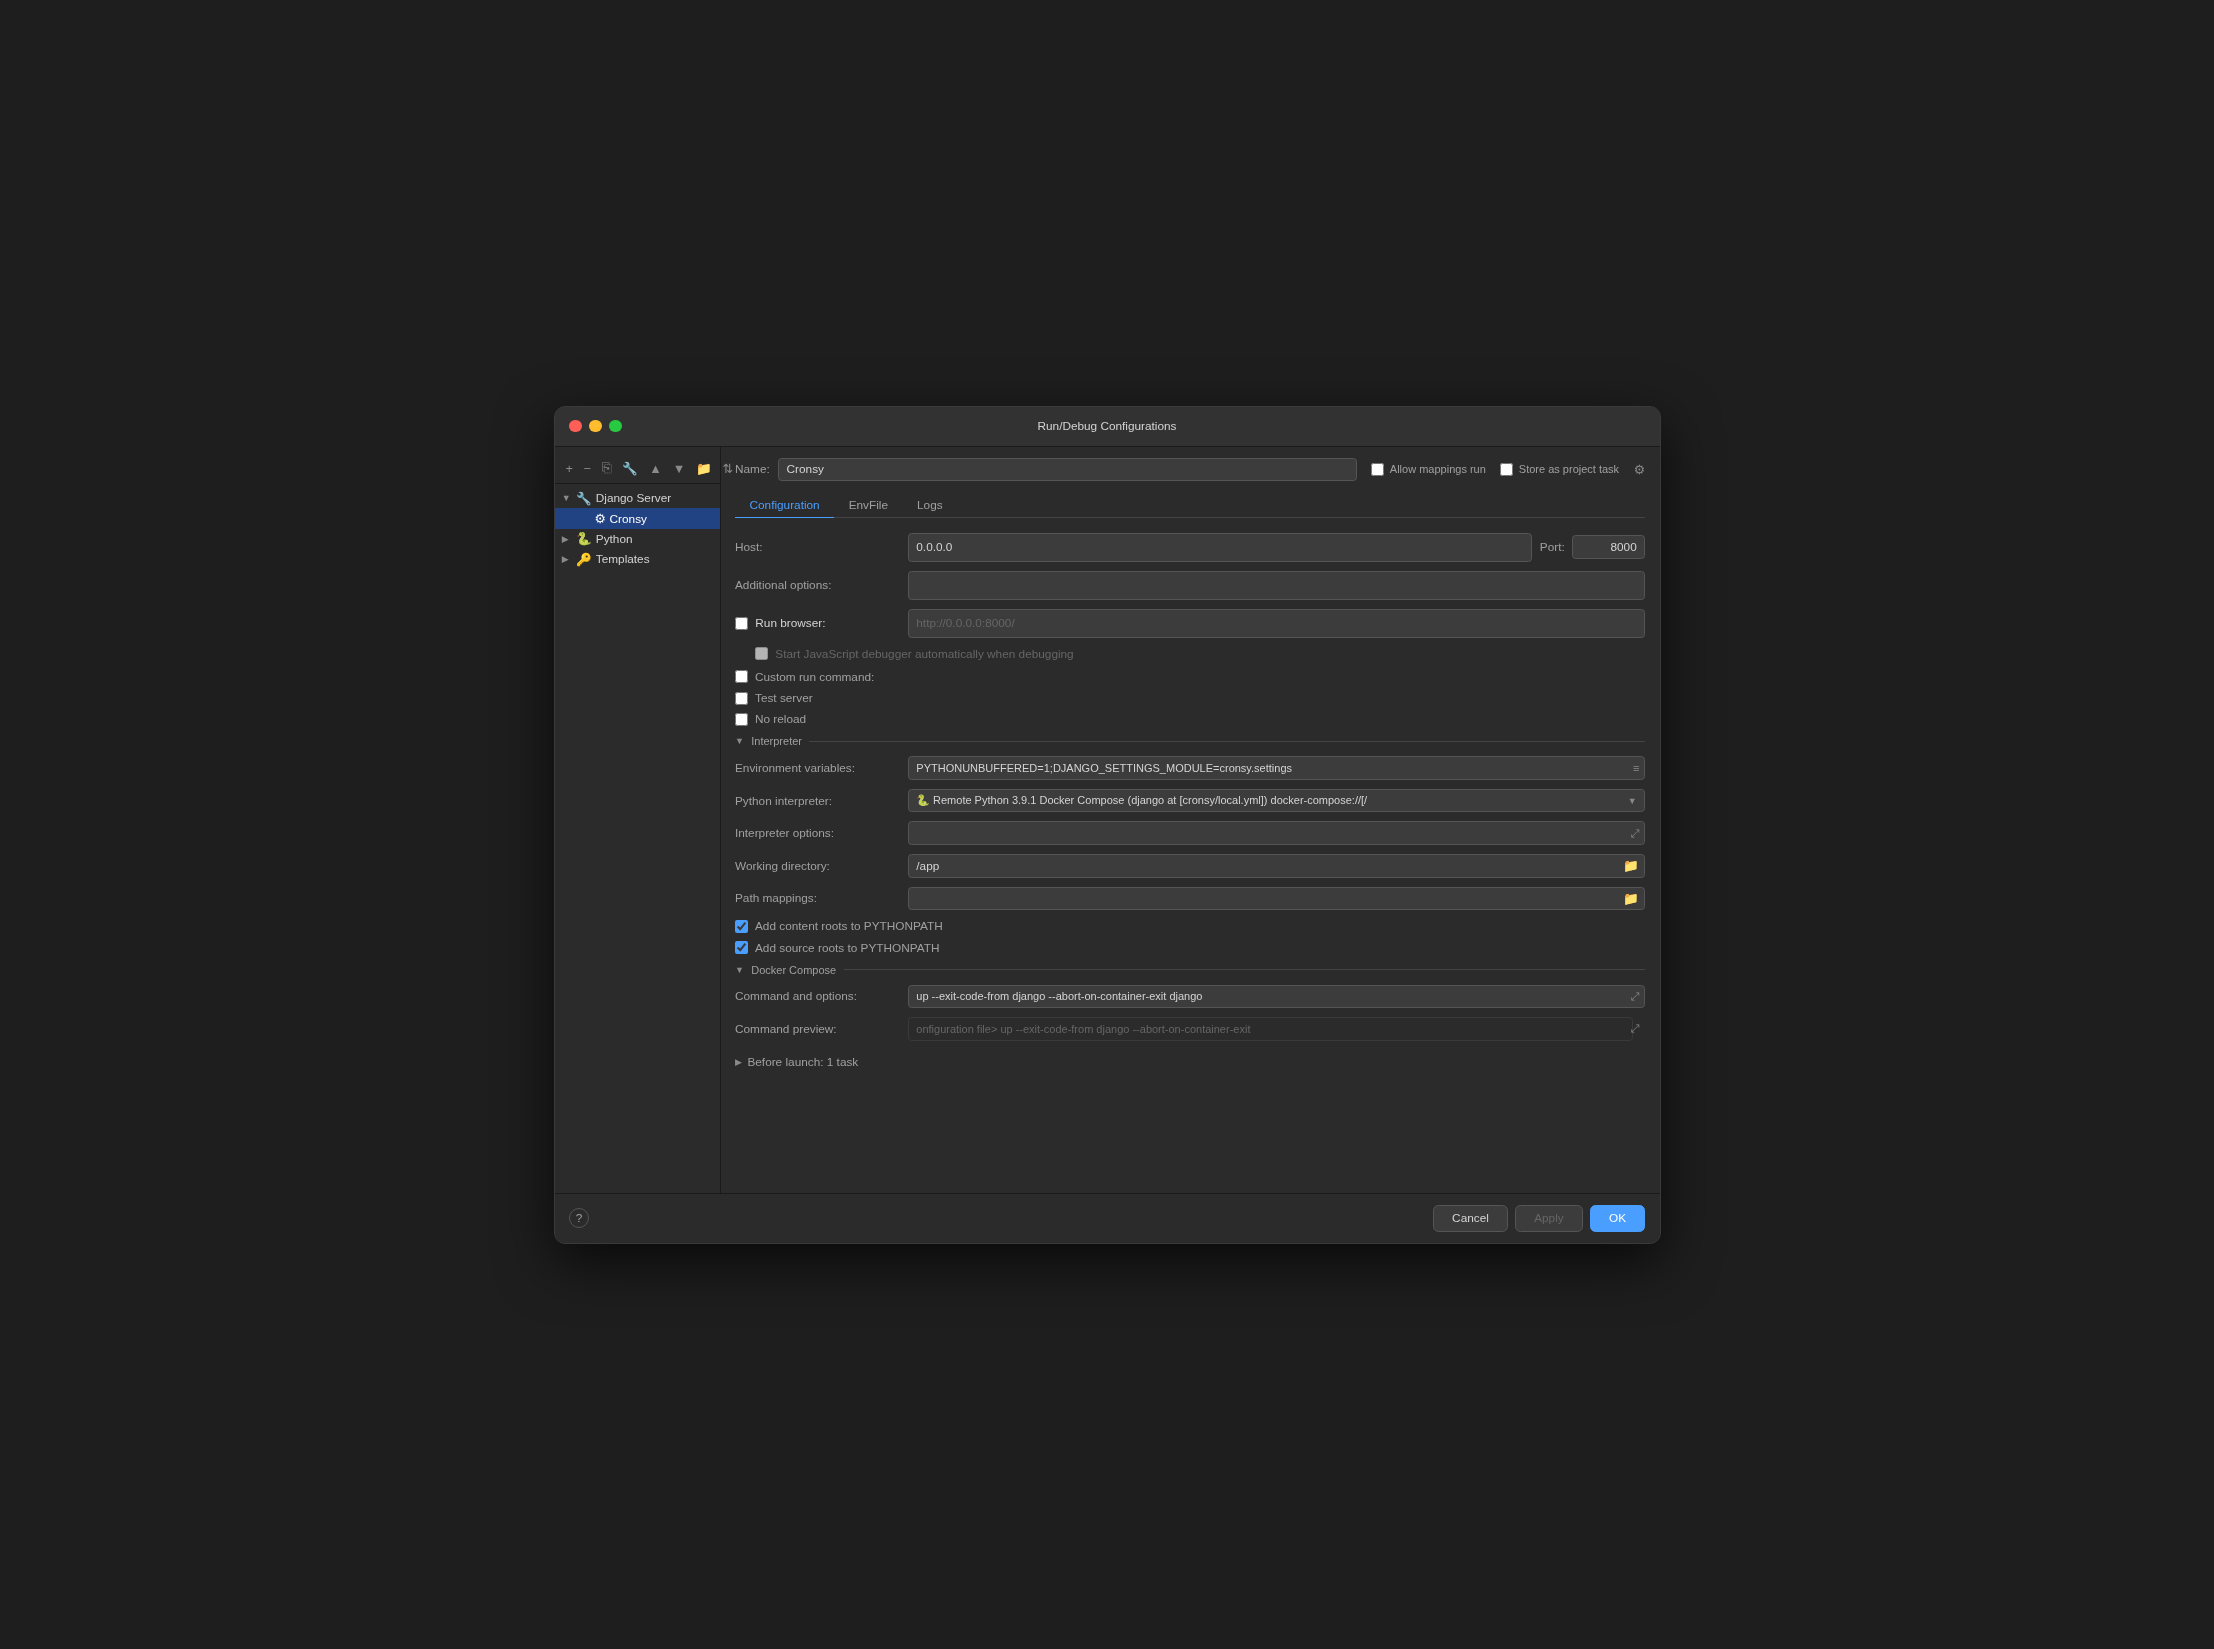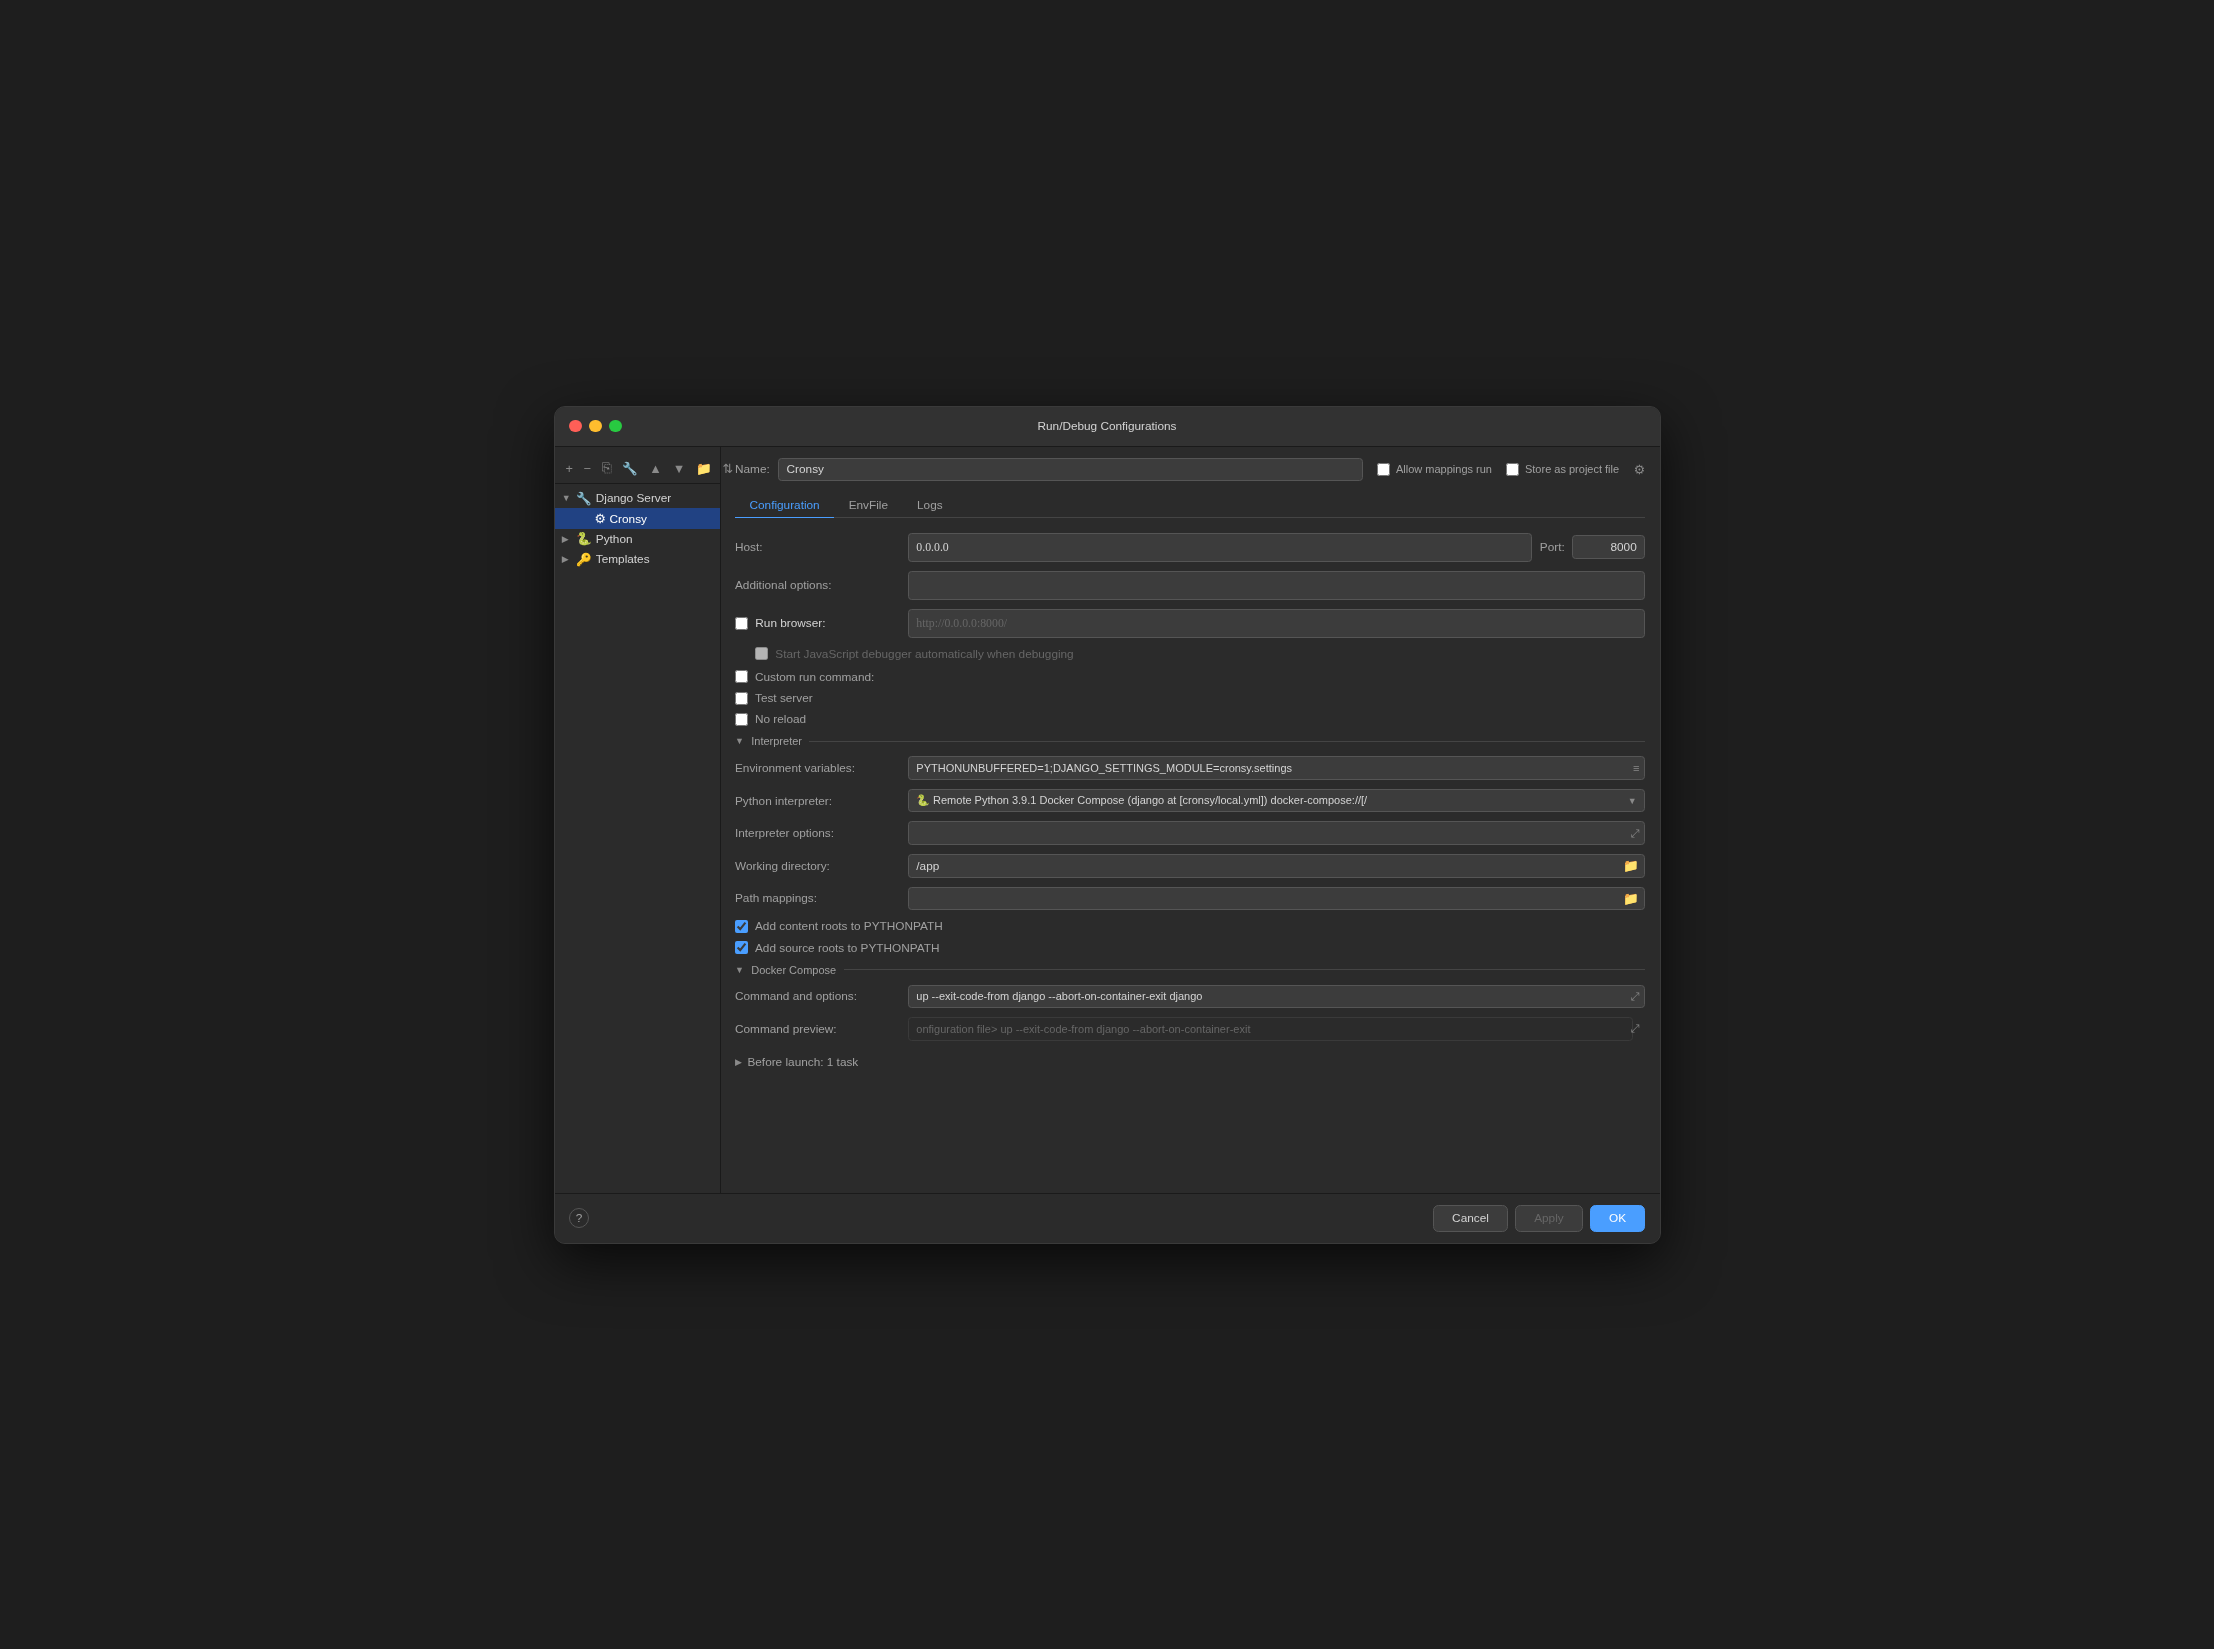--- a/index.html
+++ b/index.html
@@ -175,21 +175,20 @@
     }
     .form-input {
       flex: 1;
       background: #3c3c3c;
       border: 0.9px solid #555;
       border-radius: 3.6px;
       color: #d4d4d4;
       padding: 2.7px 7.3px;
       font-size: 11.8px;
       height: 29px;
-      font-family: Liberation Serif, serif;
     }
     .form-input.placeholder { color: #666; }
     .port-input {
       width: 73px;
       background: #3c3c3c;
       border: 0.9px solid #555;
       border-radius: 3.6px;
       color: #d4d4d4;
       padding: 2.7px 7.3px;
       font-size: 11.8px;
@@ -491,21 +490,21 @@
       <div class="name-row">
         <span class="name-label">Name:</span>
         <input class="name-input" type="text" value="Cronsy" style="">
         <div class="header-options">
           <div class="checkbox-row">
             <input type="checkbox" style="">
             <label>Allow mappings run</label>
           </div>
           <div class="checkbox-row">
             <input type="checkbox" style="">
-            <label>Store as project file</label>
+            <label>Store as project task</label>
           </div>
           <span class="gear-icon">⚙</span>
         </div>
       </div>
 
       <div class="tabs">
         <div class="tab active">
           <span>Configuration</span>
         </div>
         <div class="tab">

